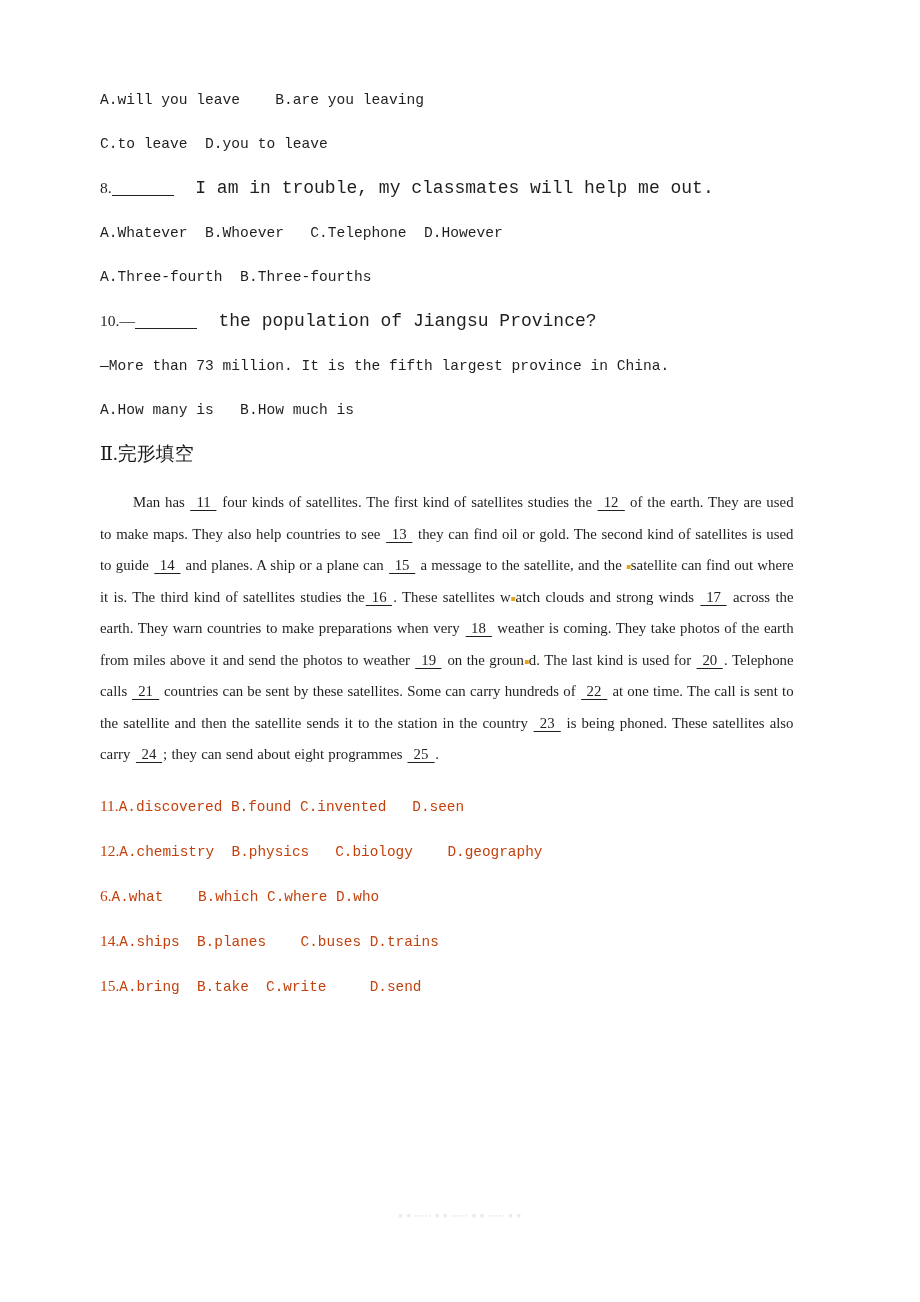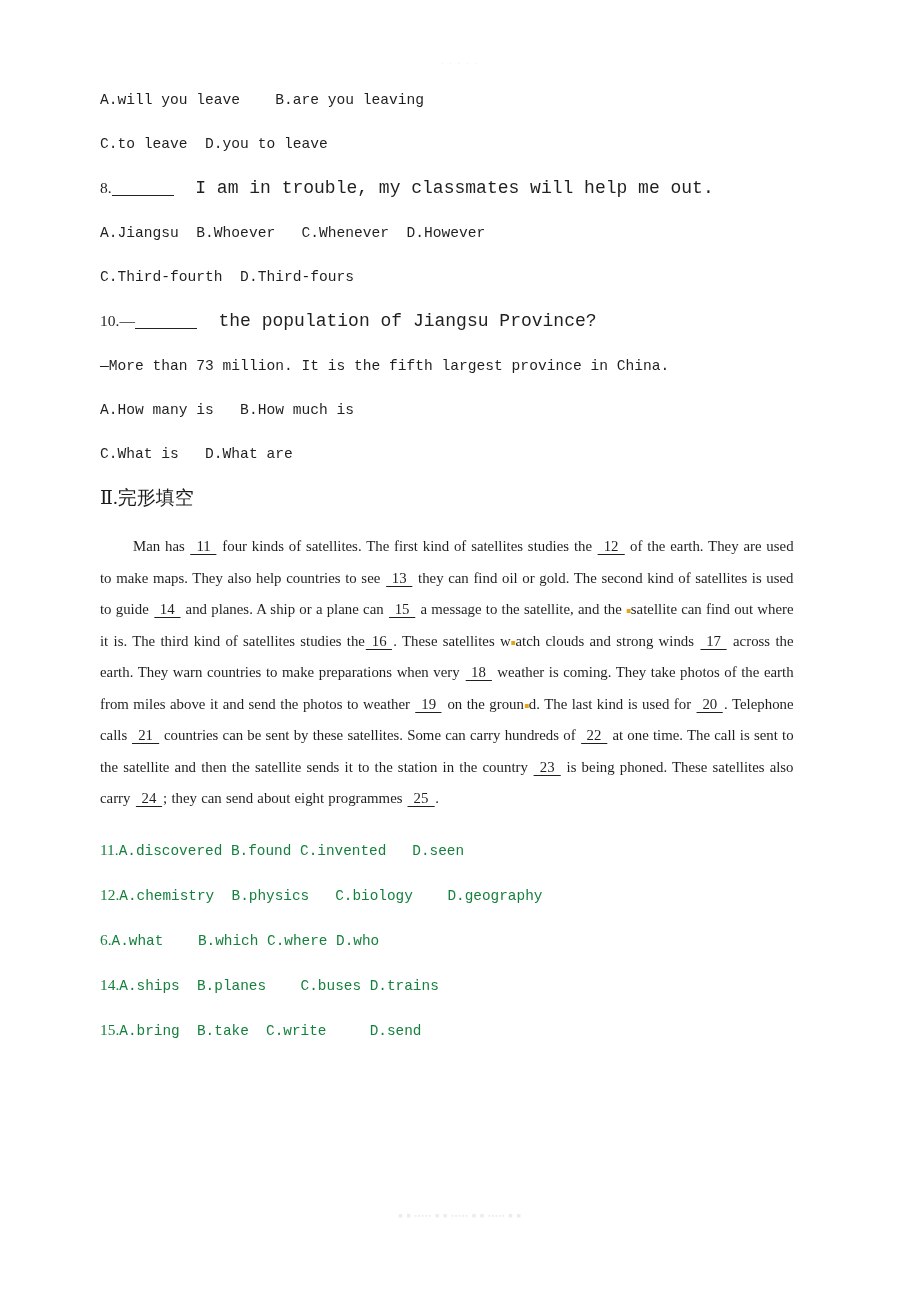--- a/index.html
+++ b/index.html
@@ -107,45 +107,44 @@
     background: #e8a317;
     vertical-align: 1px;
     margin: 0 0px 0 1px;
   }
 
   .opt-line {
     font-family: "Liberation Mono", "DejaVu Sans Mono", monospace;
     font-size: 14.4px;
     line-height: 44px;
     white-space: pre;
-    color: #15803d;
+    color: #c2410c;
   }
   .opt-line .lbl { font-family: "Liberation Serif", serif; font-size: 15.4px; }
 </style>
 </head>
 <body>
 
 <div class="page">
 
   <div class="watermark watermark-top">· · · · ·</div>
 
   <div class="content">
 
     <div class="mcline" style="margin-top:78px;">A.will you leave    B.are you leaving</div>
     <div class="mcline">C.to leave  D.you to leave</div>
 
     <div class="mcline"><span class="lbl">8.</span><span class="blank-ul b-w7"></span><span class="mono">  I am in trouble, my classmates will help me out.</span></div>
-    <div class="mcline">A.Jiangsu  B.Whoever   C.Whenever  D.However</div>
+    <div class="mcline">A.Whatever  B.Whoever   C.Telephone  D.However</div>
 
-    <div class="mcline">C.Third-fourth  D.Third-fours</div>
+    <div class="mcline">A.Three-fourth  B.Three-fourths</div>
 
     <div class="mcline"><span class="lbl">10.—</span><span class="blank-ul b-w7"></span><span class="mono">  the population of Jiangsu Province?</span></div>
     <div class="mcline">—More than 73 million. It is the fifth largest province in China.</div>
     <div class="mcline">A.How many is   B.How much is</div>
-    <div class="mcline">C.What is   D.What are</div>
 
     <div class="section-head">Ⅱ.完形填空</div>
 
     <div class="passage" id="cloze-passage" style="margin-top:10px;"><span class="indent"></span><span>Man has </span><span class="gap">11</span><span> four kinds of satellites. The first kind of satellites studies the </span><span class="gap">12</span><span> of the earth. They are used to make maps. They also help countries to see </span><span class="gap">13</span><span> they can find oil or gold. The second kind of satellites is used to guide </span><span class="gap">14</span><span> and planes. A ship or a plane can </span><span class="gap">15</span><span> a message to the satellite, and the </span><span class="dotmark"></span><span>satellite can find out where it is. The third kind of satellites studies the</span><span class="gap">16</span><span>. These satellites w</span><span class="dotmark"></span><span>atch clouds and strong winds </span><span class="gap">17</span><span> across the earth. They warn countries to make preparations when very </span><span class="gap">18</span><span> weather is coming. They take photos of the earth from miles above it and send the photos to weather </span><span class="gap">19</span><span> on the groun</span><span class="dotmark"></span><span>d. The last kind is used for </span><span class="gap">20</span><span>. Telephone calls </span><span class="gap">21</span><span> countries can be sent by these satellites. Some can carry hundreds of </span><span class="gap">22</span><span> at one time. The call is sent to the satellite and then the satellite sends it to the station in the country </span><span class="gap">23</span><span> is being phoned. These satellites also carry </span><span class="gap">24</span><span>; they can send about eight programmes </span><span class="gap">25</span><span>.</span></div>
 
     <div id="cloze-options" style="margin-top:14px;">
         <div class="opt-line"><span class="lbl">11.</span><span>A.discovered B.found C.invented   D.seen</span></div>
         <div class="opt-line"><span class="lbl">12.</span><span>A.chemistry  B.physics   C.biology    D.geography</span></div>
         <div class="opt-line"><span class="lbl">6.</span><span>A.what    B.which C.where D.who</span></div>
         <div class="opt-line"><span class="lbl">14.</span><span>A.ships  B.planes    C.buses D.trains</span></div>

